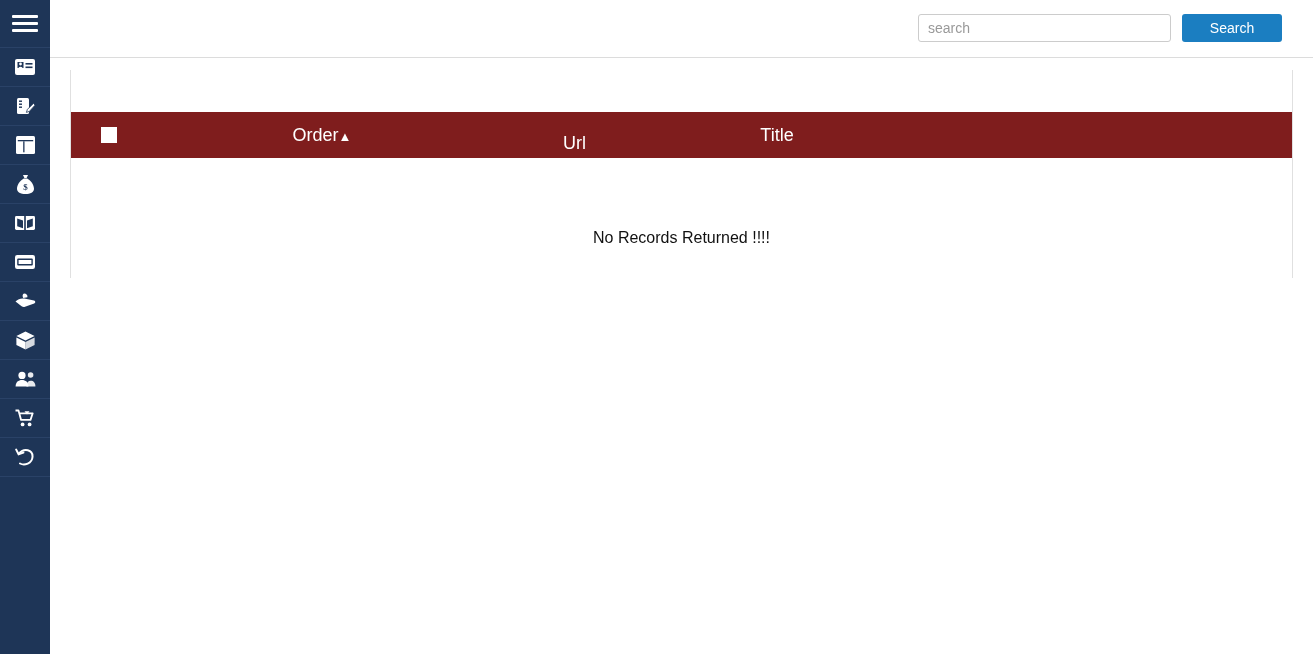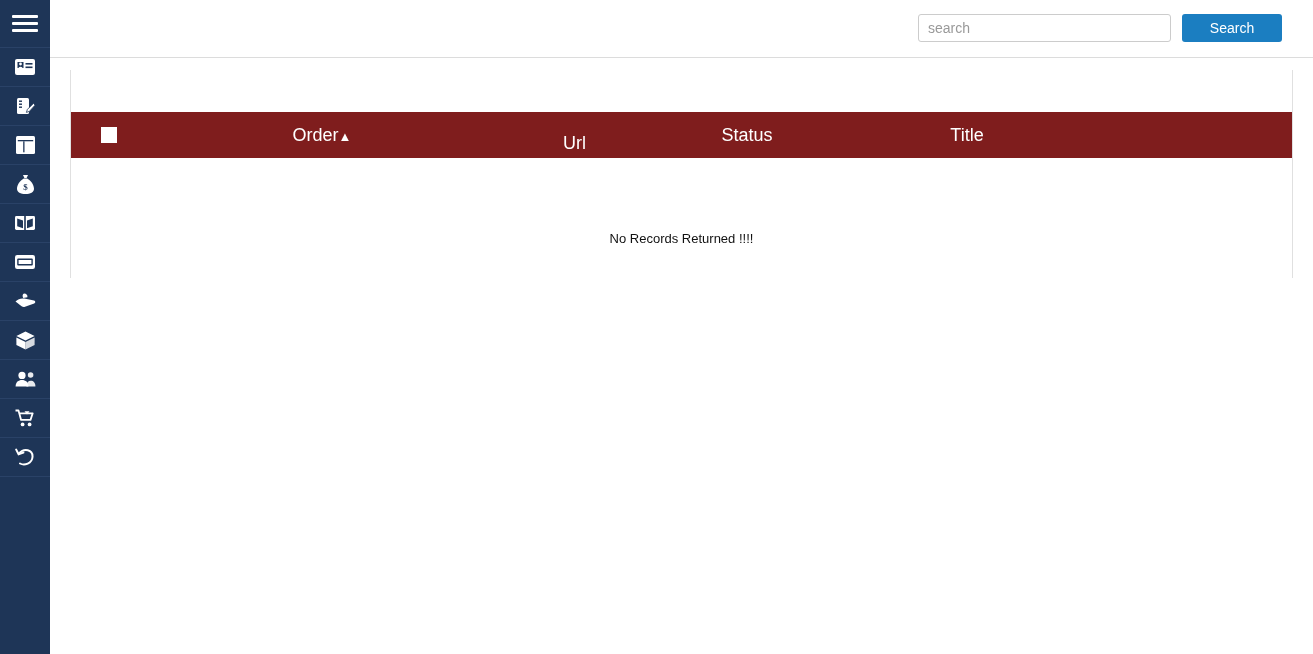--- a/index.html
+++ b/index.html
@@ -128,21 +128,21 @@
   .checkbox-box { width: 16px; height: 16px; background: #ffffff; display: block; }
   .th-order  { width: 350px; }
   .th-title  { width: 200px; }
   .th-url    { width: 155px; margin-top: 16px; }
   .th-status { width: 190px; }
   .th-action { width: 250px; }
   .sort-arrow { font-size: 13px; }
   #empty-row {
     height: 160px;
     display: flex; align-items: center; justify-content: center;
-    font-size: 13px; color: #111111;
+    font-size: 16px; color: #111111;
     background: #ffffff;
   }
 </style>
 </head>
 <body>
 
 <div id="sidebar">
 
   <div class="side-cell hamburger">
     <span class="bar"></span>
@@ -324,18 +324,17 @@
 <div id="panel">
   <div id="table">
     <div id="thead">
       <div class="th th-check">
         <span class="checkbox-box"></span>
       </div>
       <div class="th th-order">
         <span>Order</span><span class="sort-arrow">▲</span>
       </div>
       <div class="th th-url">Url</div>
-      <div class="th th-status">Status</div>
       <div class="th th-action">Title</div>
     </div>
     <div id="empty-row">No Records Returned !!!!</div>
   </div>
 </div>
 
 </body></html>

